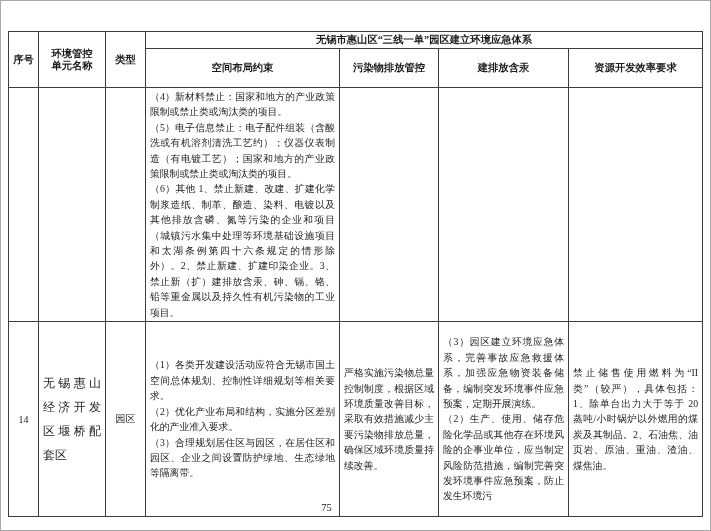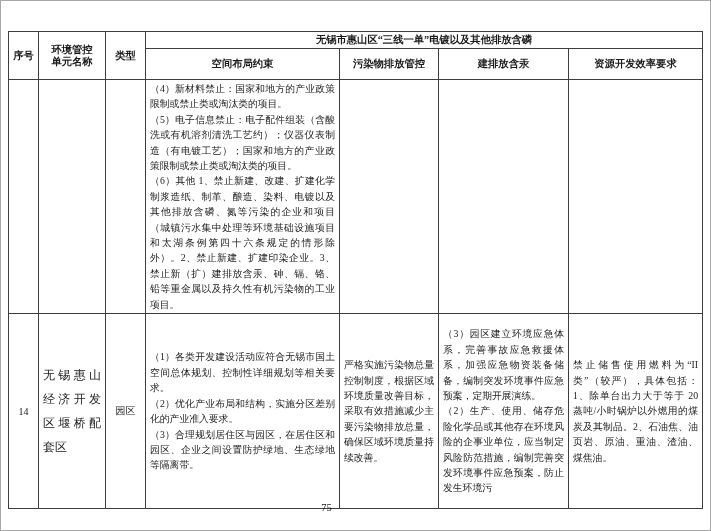--- a/index.html
+++ b/index.html
@@ -31,21 +31,21 @@
   }
   td.hdr {
     text-align: center;
     vertical-align: middle;
     font-weight: bold;
     font-size: 10.3px;
     line-height: 12px;
     white-space: pre-wrap;
   }
   tr.title-row { height: 17px; }
-  tr.subhead-row { height: 31px; }
+  tr.subhead-row { height: 39px; }
   tr.body-row-1 { height: 225px; }
   tr.body-row-2 { height: 195px; }
   td.txt {
     font-size: 9.8px;
     line-height: 15.4px;
     text-align: justify;
     white-space: pre-wrap;
     vertical-align: middle;
   }
   td.txt-top { vertical-align: top; padding-top: 2px; }
@@ -86,21 +86,21 @@
       <col style="width:130px">
       <col style="width:134px">
     </colgroup>
 
     <tbody>
         <tr class="title-row">
       <td class="hdr" rowspan="2">序号</td>
       <td class="hdr" rowspan="2">环境管控
 单元名称</td>
       <td class="hdr" rowspan="2">类型</td>
-      <td class="hdr" colspan="4">无锡市惠山区“三线一单”电镀以及其他排放含磷</td>
+      <td class="hdr" colspan="4">无锡市惠山区“三线一单”园区建立环境应急体系</td>
     </tr>
 
     <tr class="subhead-row">
       <td class="hdr">空间布局约束</td>
       <td class="hdr">污染物排放管控</td>
       <td class="hdr">建排放含汞</td>
       <td class="hdr">资源开发效率要求</td>
     </tr>
 
     <tr class="body-row-1">

